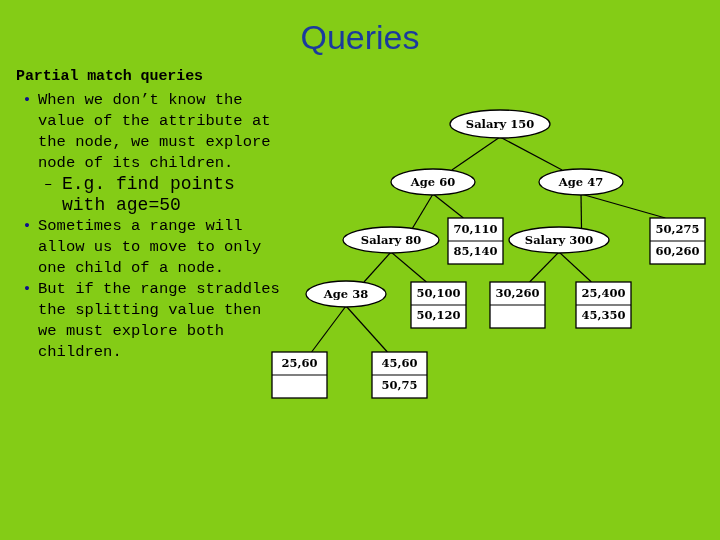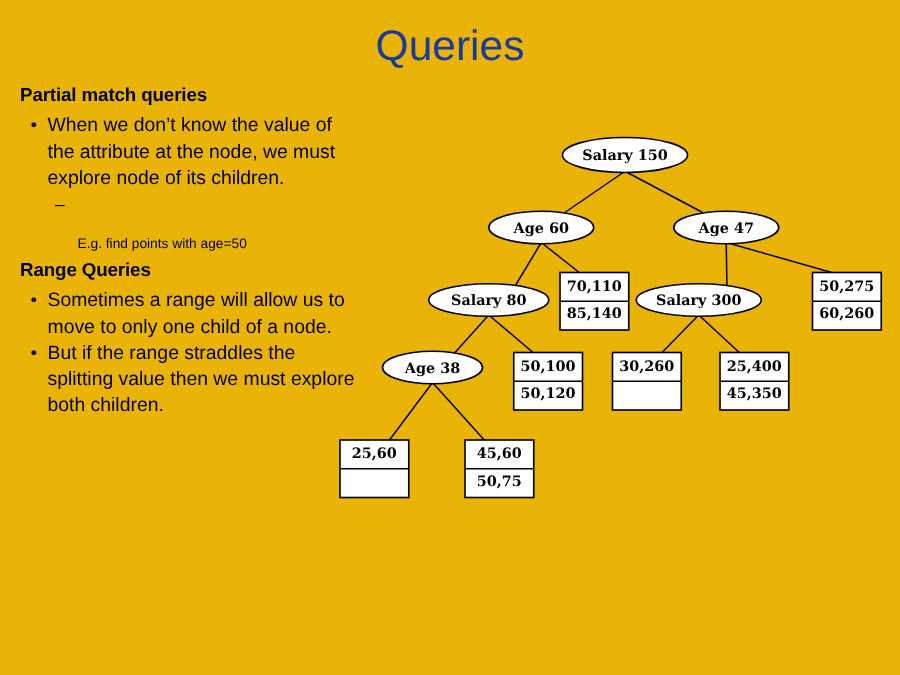--- a/index.html
+++ b/index.html
@@ -4,21 +4,21 @@
 <style>
   html, body {
     margin: 0;
     padding: 0;
     background: #ffffff;
   }
   #slide {
     position: relative;
     width: 720px;
     height: 540px;
-    background: #eab308;
+    background: #84cc16;
     overflow: hidden;
     font-family: "Liberation Sans", sans-serif;
   }
 
   
   #slide-title {
     position: absolute;
     left: 0;
     top: 18px;
     width: 720px;
@@ -32,20 +32,21 @@
 
   
   #body-text {
     position: absolute;
     left: 16px;
     top: 66px;
     width: 268px;
     color: #000000;
     font-size: 15.5px;
     line-height: 21px;
+    font-family: Liberation Mono, monospace;
   }
   .heading-line {
     font-weight: bold;
     font-size: 15px;
     letter-spacing: -0.1px;
     margin: 0 0 3px 0;
   }
   .bullet-item {
     display: flex;
     margin: 0 0 0 0;
@@ -71,23 +72,22 @@
   .sub-mark {
     width: 18px;
     flex: 0 0 18px;
     text-align: left;
     font-size: 14px;
     line-height: 21px;
     color: #000;
   }
   .sub-text {
     flex: 1 1 auto;
-    font-size: 11px;
-    line-height: 21px;
-    margin-top: 32px;
+    font-size: 18px;
+    line-height: 21px;
   }
 
   
   #tree {
     position: absolute;
     left: 268px;
     top: 102px;
     width: 452px;
     height: 320px;
   }
@@ -119,21 +119,20 @@
     <div class="bullet-item">
       <span class="bullet-mark">•</span>
       <span class="bullet-text">When we don’t know the value of the attribute at the node, we must explore node of its children.</span>
     </div>
 
     <div class="sub-item">
       <span class="sub-mark">–</span>
       <span class="sub-text">E.g. find points with age=50</span>
     </div>
 
-    <div class="heading-line">Range Queries</div>
 
     <div class="bullet-item">
       <span class="bullet-mark">•</span>
       <span class="bullet-text">Sometimes a range will allow us to move to only one child of a node.</span>
     </div>
 
     <div class="bullet-item">
       <span class="bullet-mark">•</span>
       <span class="bullet-text">But if the range straddles the splitting value then we must explore both children.</span>
     </div>

